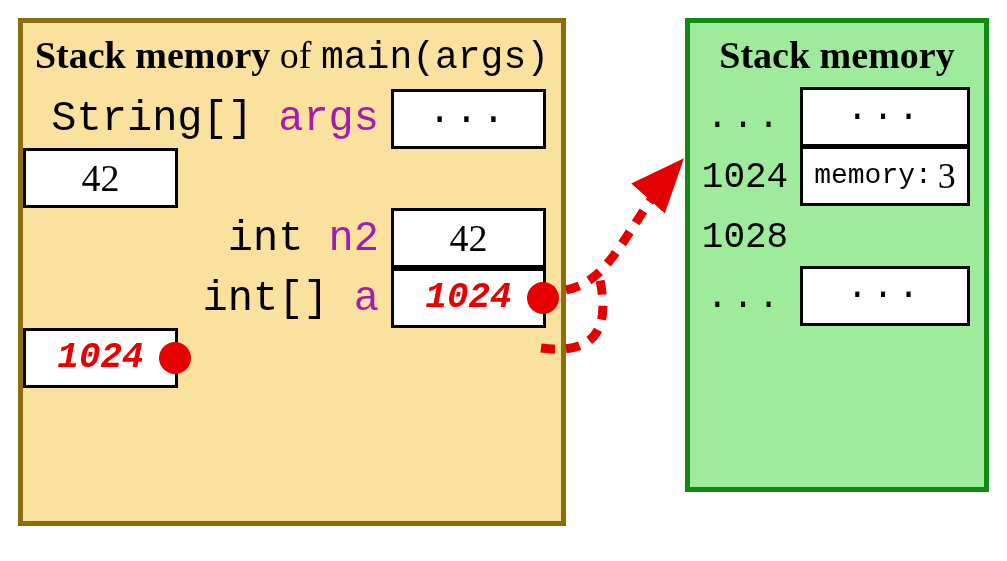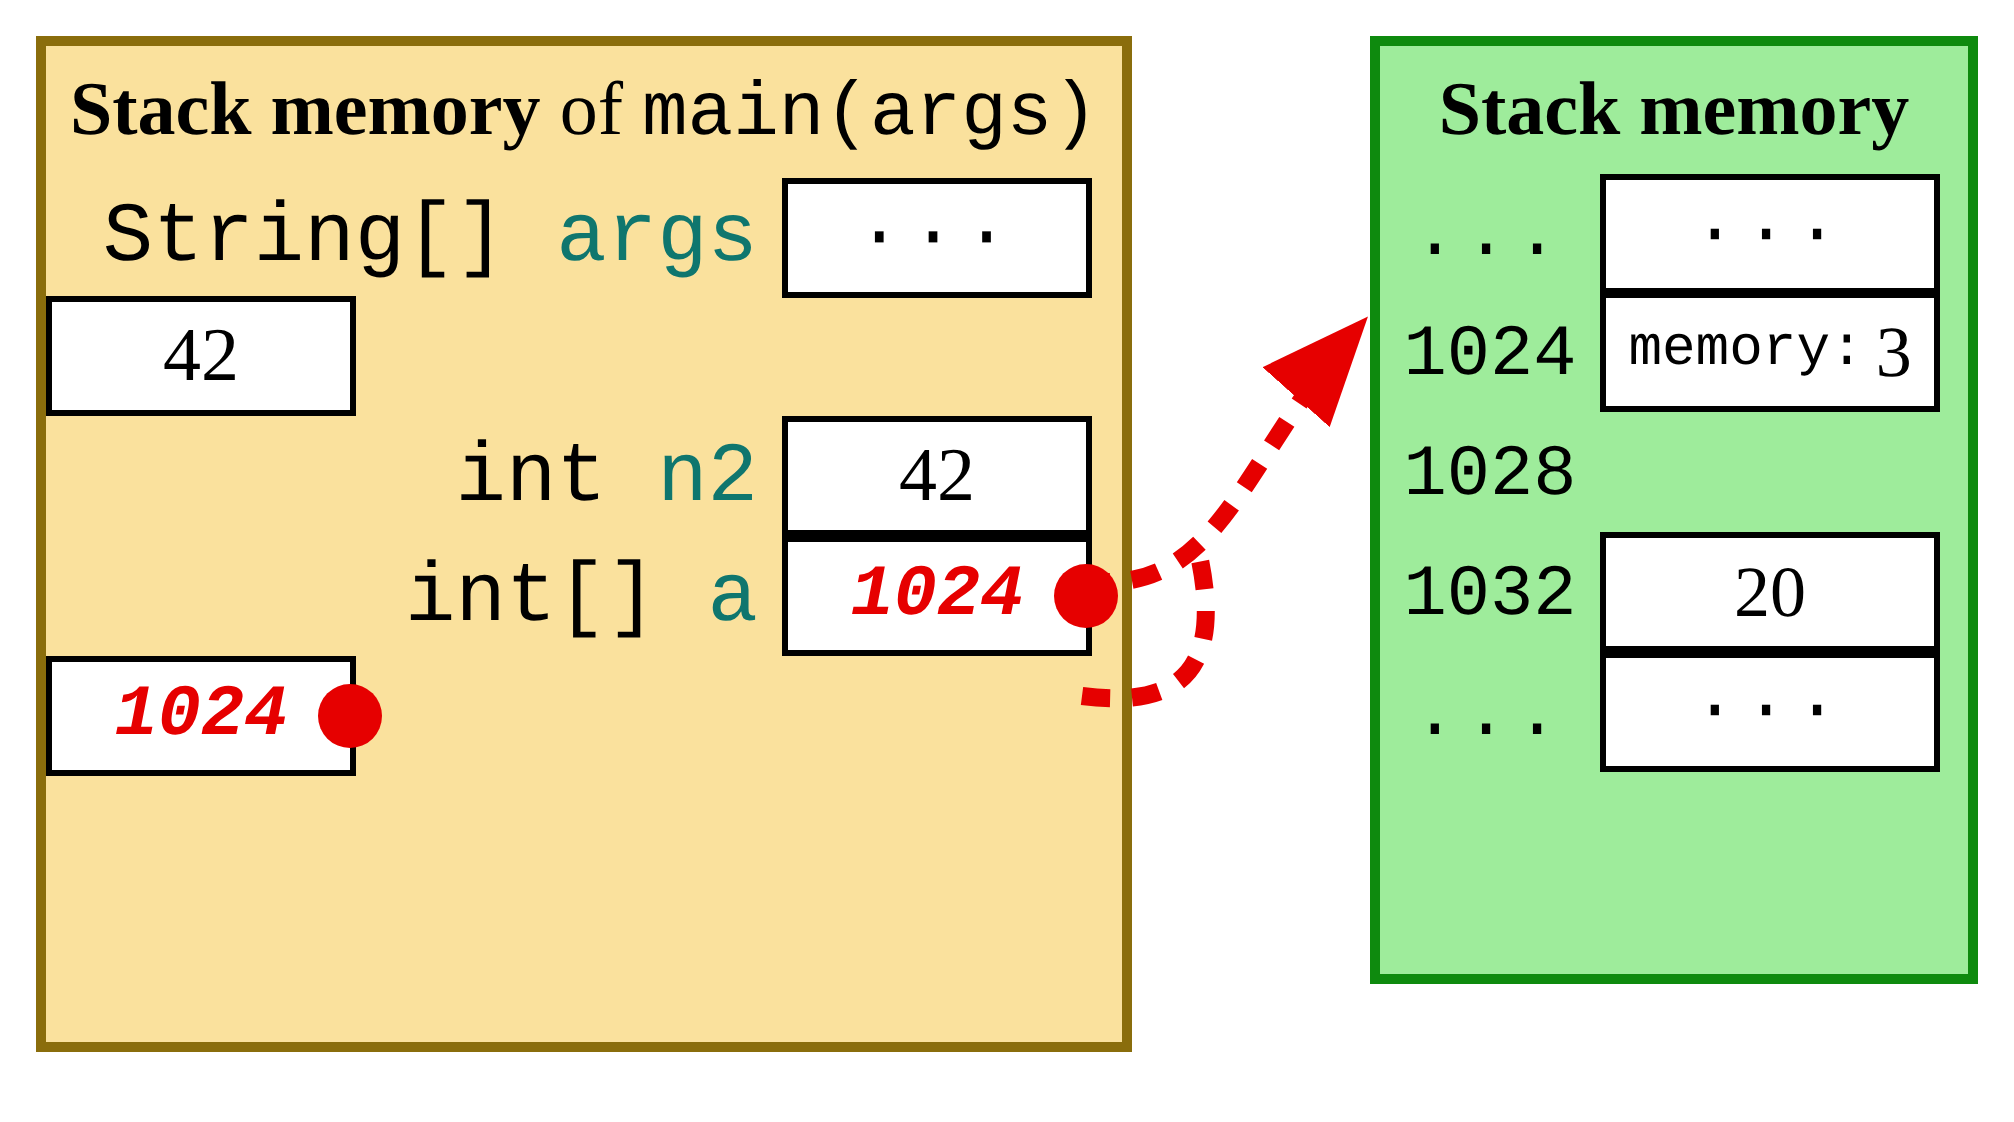--- a/index.html
+++ b/index.html
@@ -31,21 +31,21 @@
     .stack-rows { display: flex; flex-direction: column; }
     .stack-row { display: flex; align-items: center; height: 60px; }
     .row-label {
       width: 368px;
       text-align: right;
       font-family: 'Courier New', monospace;
       font-size: 42px;
       padding-right: 12px;
     }
     .row-label .type { color: #000000; }
-    .row-label .name { color: #0f766e; }
+    .row-label .name { color: #a21caf; }
     .row-cell {
       width: 155px;
       height: 60px;
       border: 3px solid #000;
       background: #fff;
       display: flex;
       align-items: center;
       justify-content: center;
       font-size: 38px;
       font-family: Georgia, serif;
@@ -176,26 +176,20 @@
       <div class="heap-addr">1024</div>
       <div class="heap-cell length-cell">
           <span>memory:</span>
           <span class="num">3</span>
         </div>
     </div>
     <div class="heap-row">
       <div class="heap-addr">1028</div>
     </div>
     <div class="heap-row">
-      <div class="heap-addr">1032</div>
-      <div class="heap-cell">
-          <span>20</span>
-        </div>
-    </div>
-    <div class="heap-row">
       <div class="heap-addr ellipsis">...</div>
       <div class="heap-cell">
           <span class="ellipsis">···</span>
         </div>
     </div>
   </div>
 </div>
 
 <svg class="arrow-svg">
   <defs>

